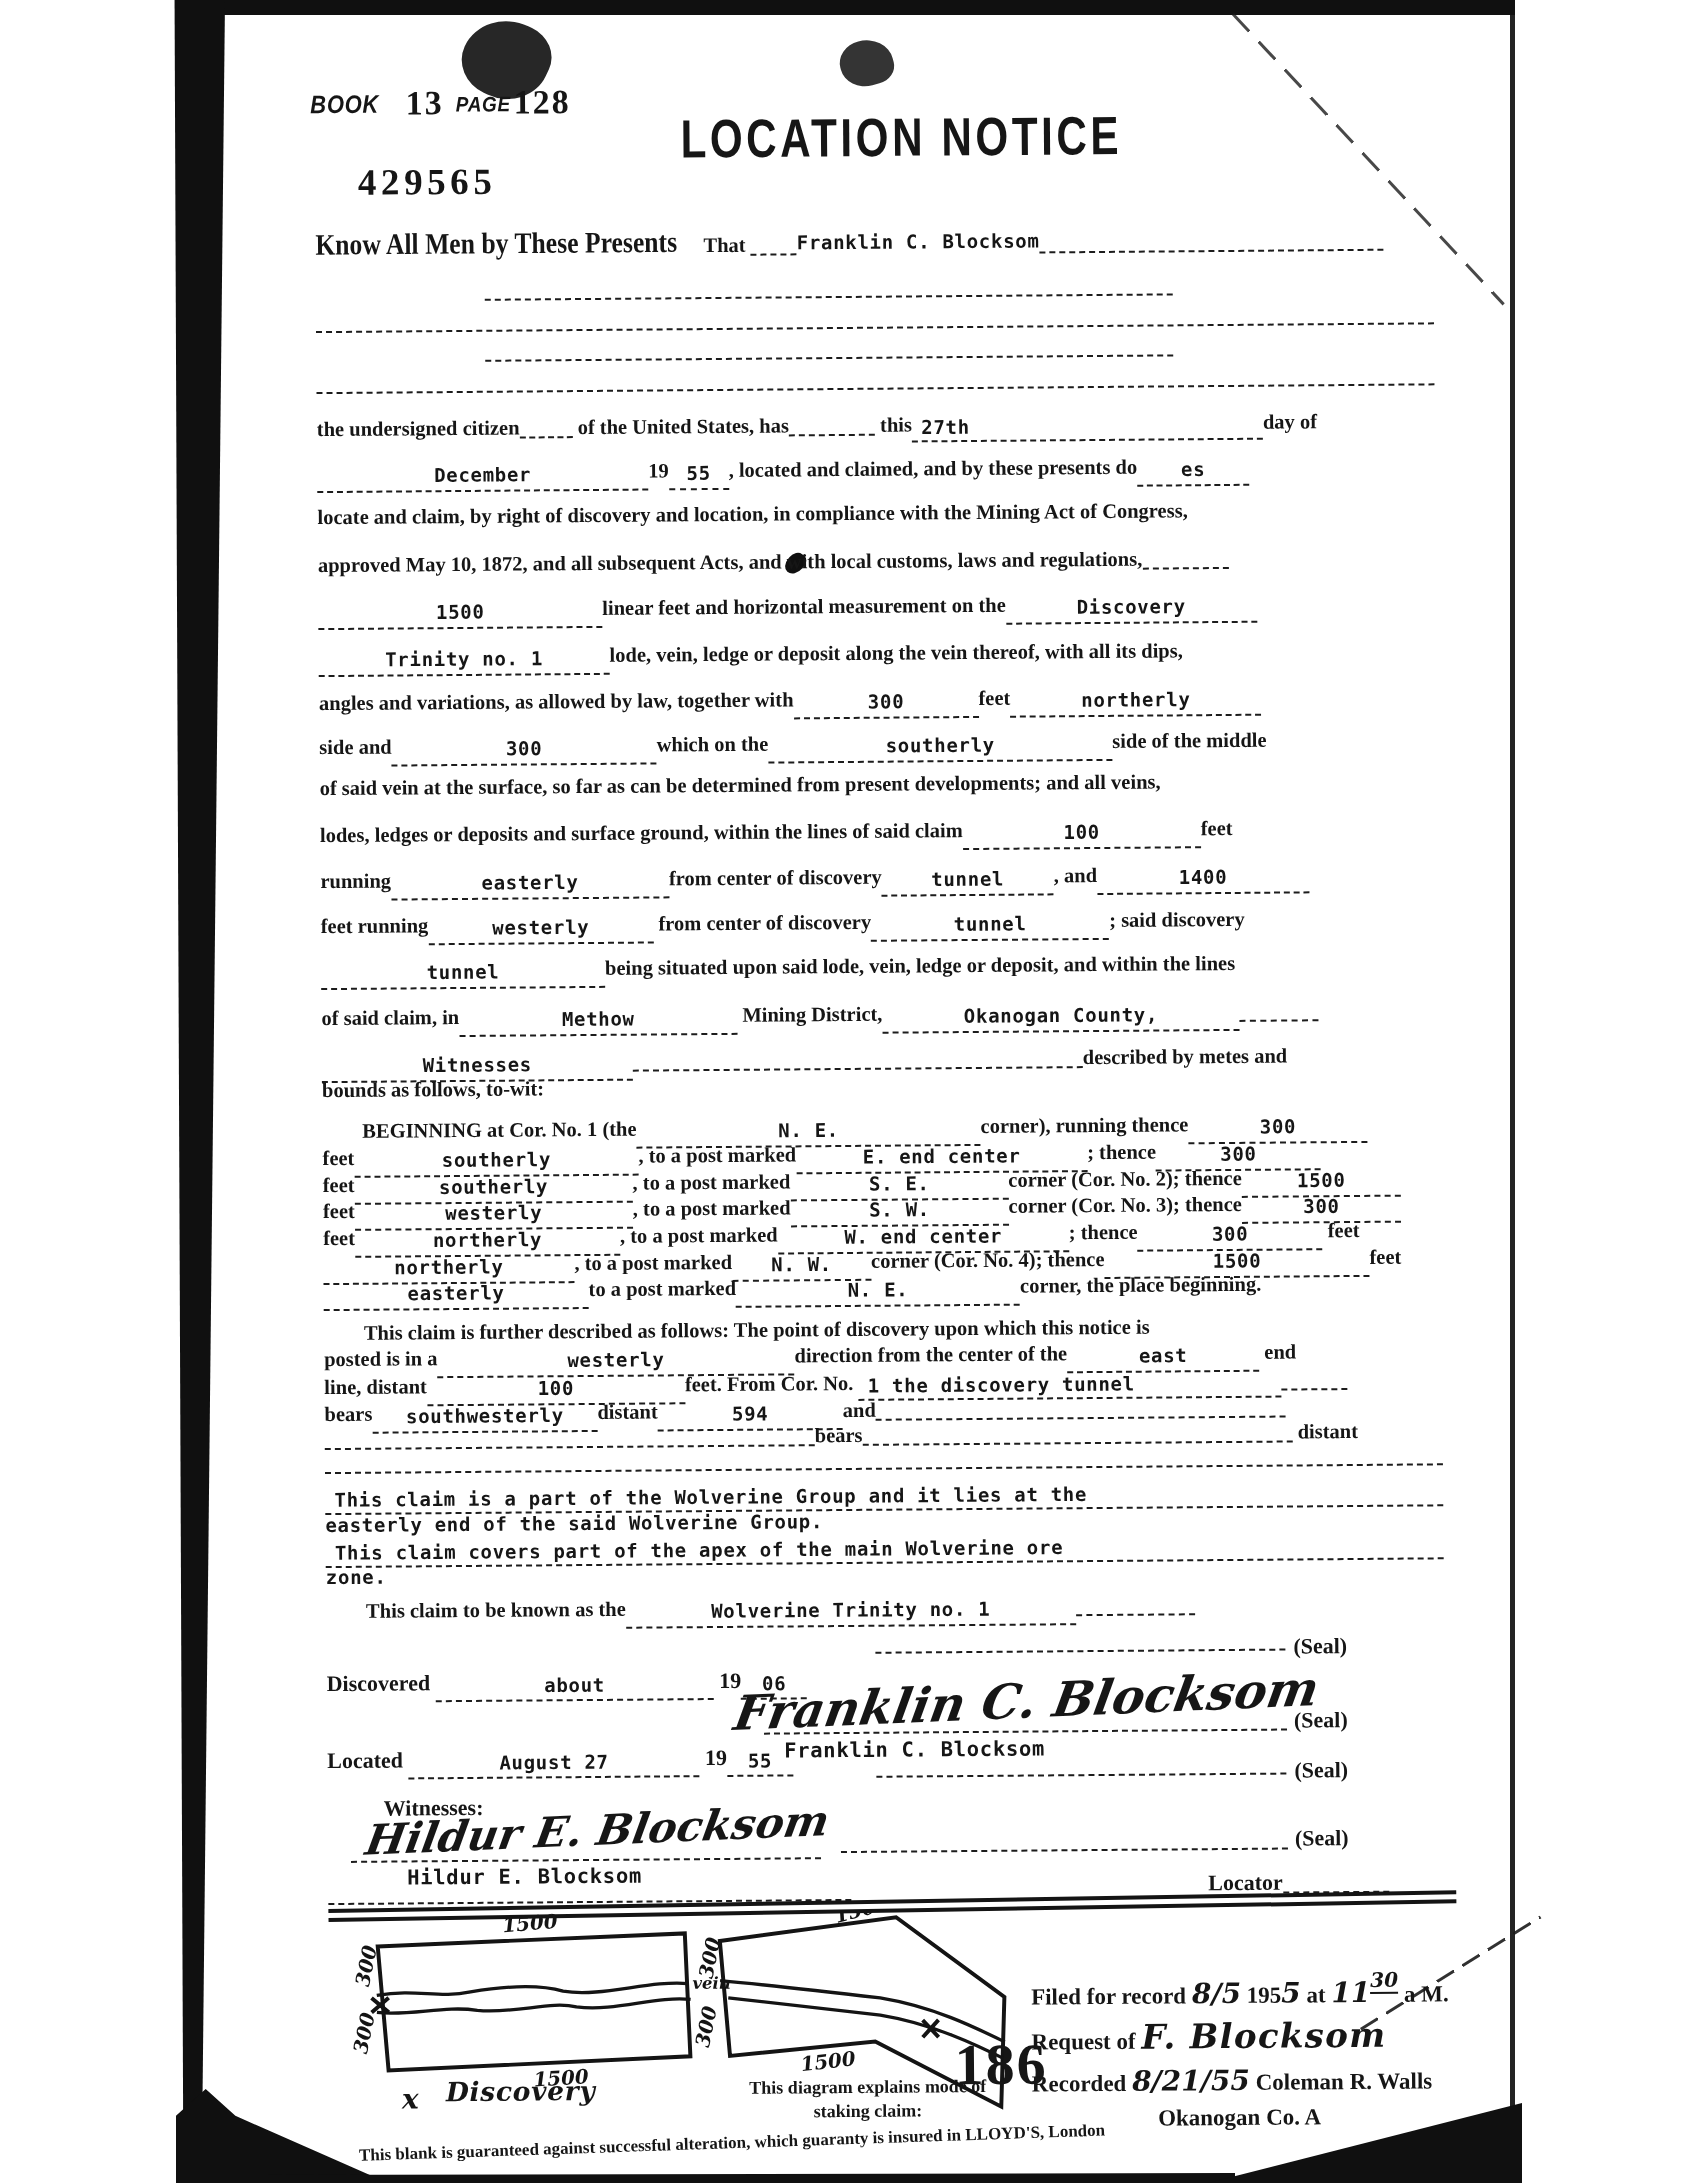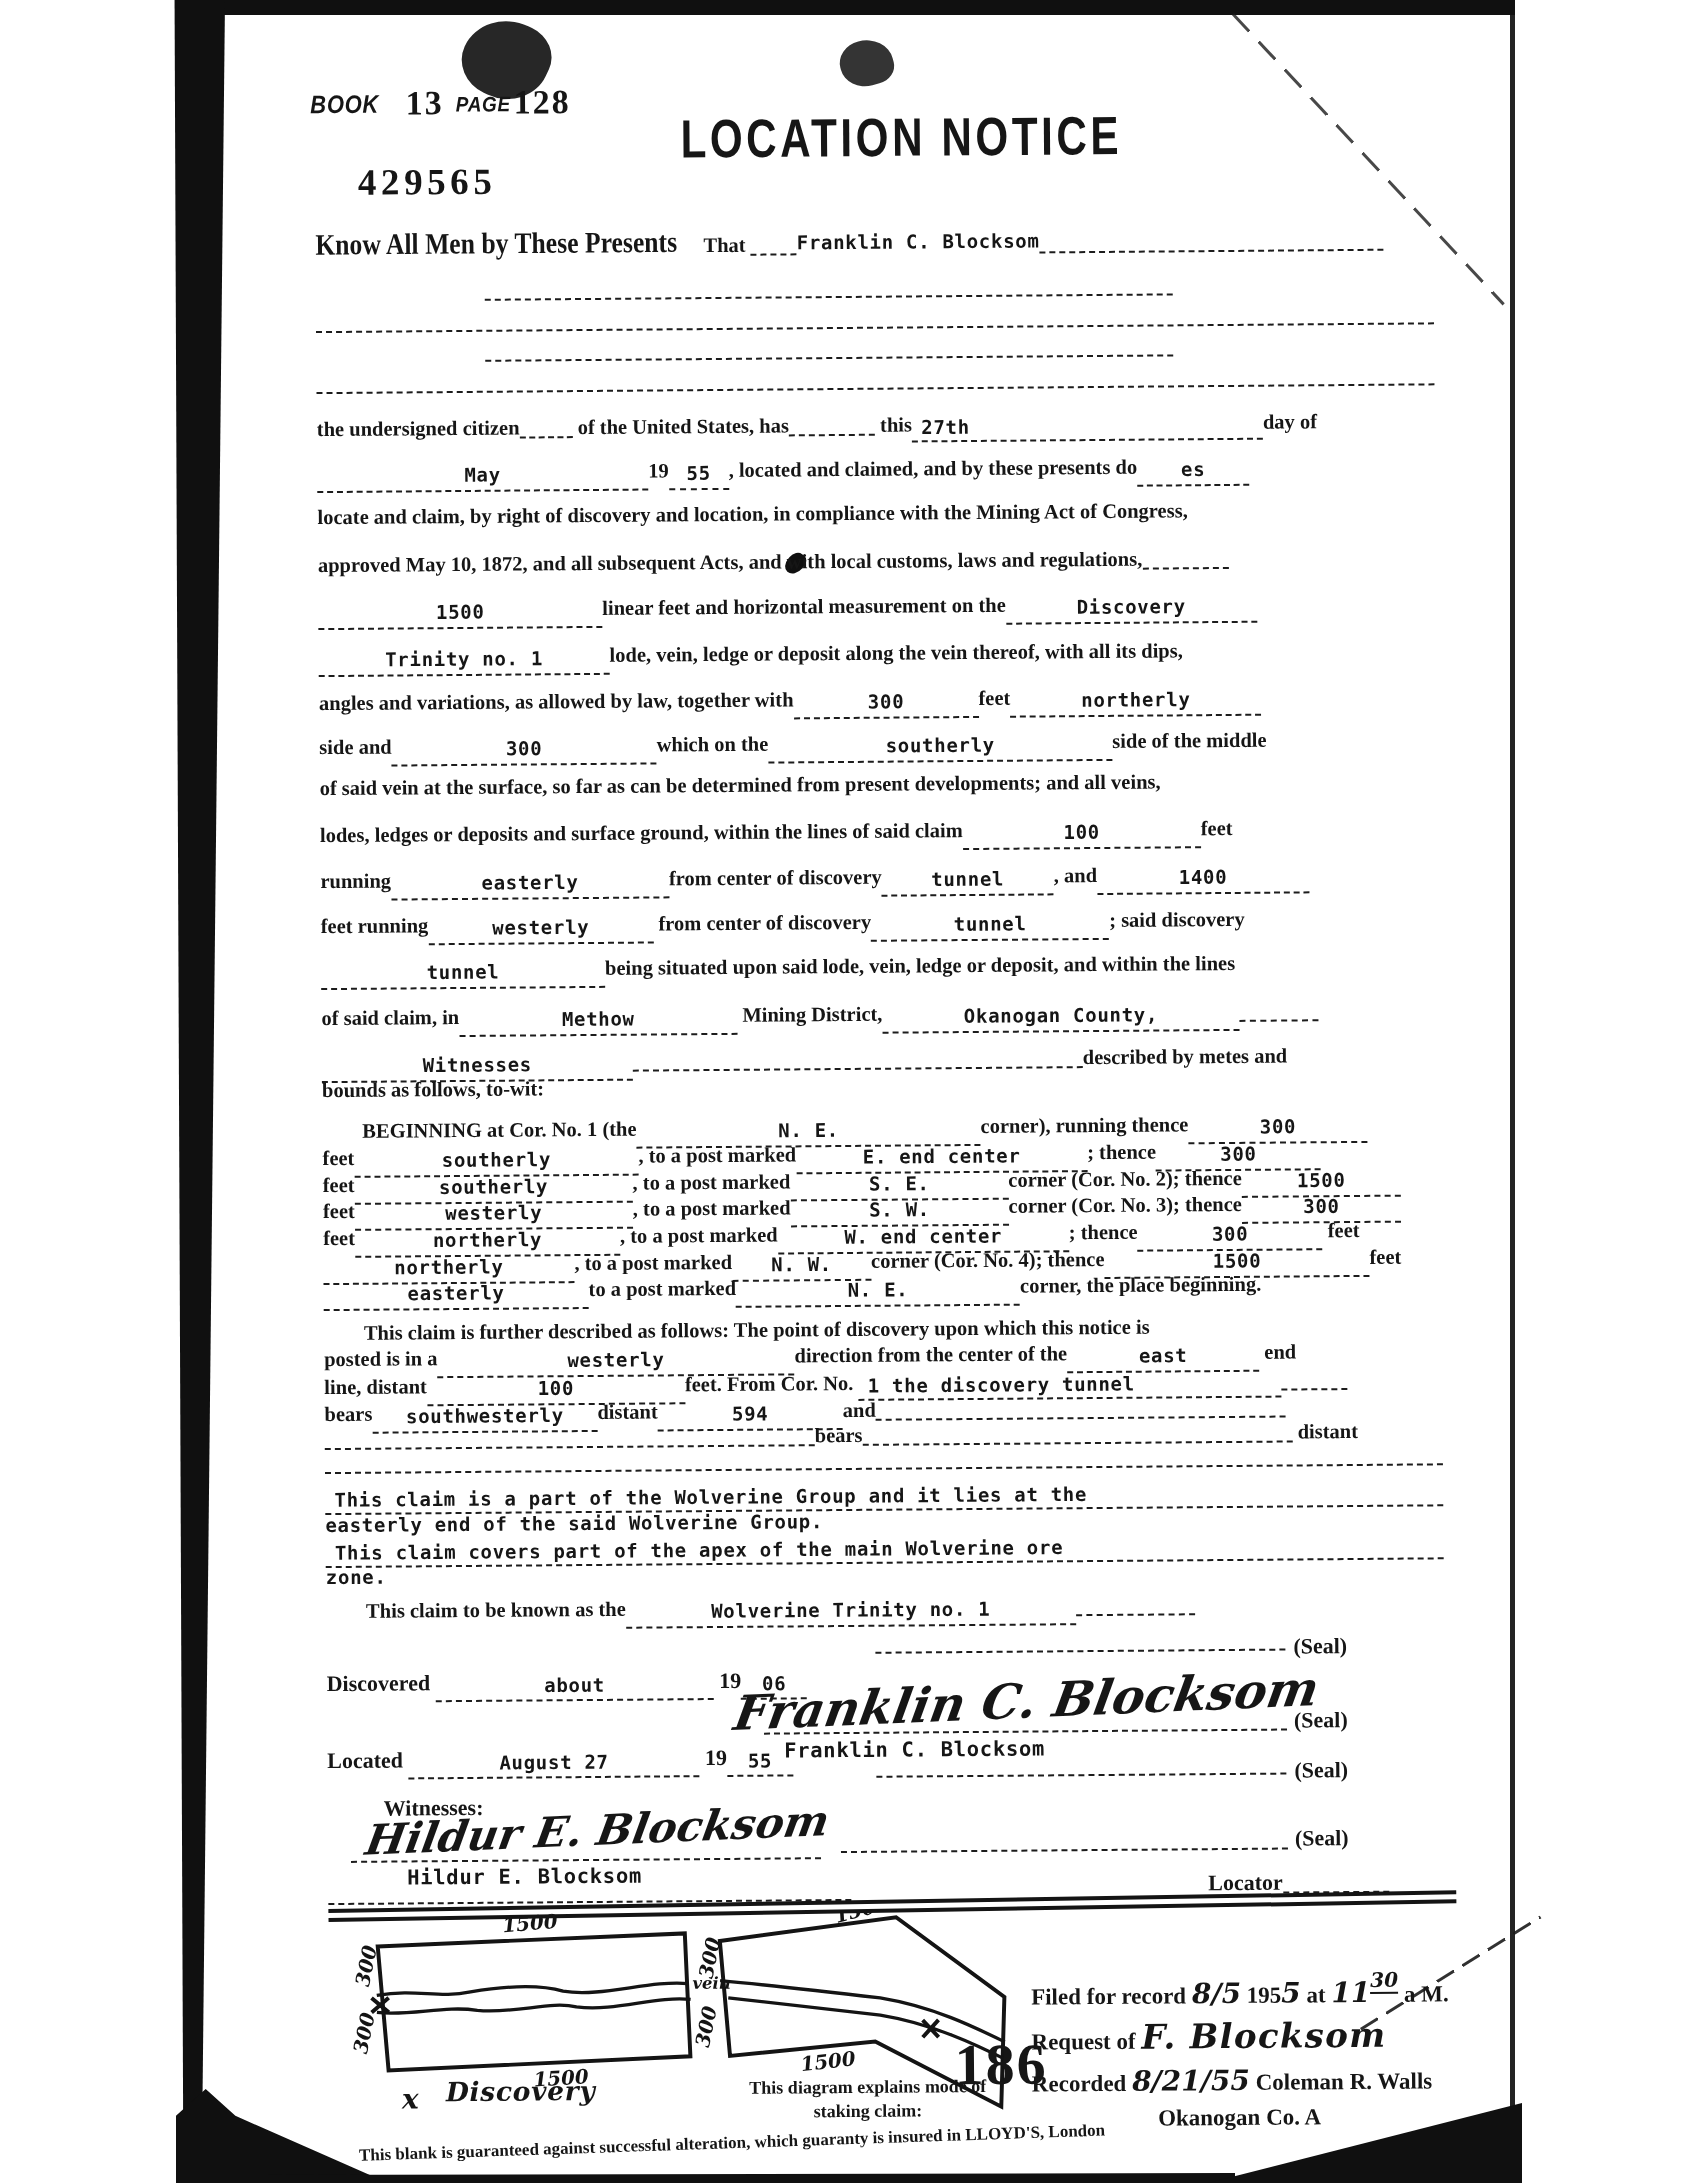--- a/index.html
+++ b/index.html
@@ -85,21 +85,21 @@
   <div class="abs title">LOCATION NOTICE</div>
   <div class="abs docnum">429565</div>
 
   <div id="form-lines">
       <div class="fline"><span class="ph">Know All Men by These Presents</span><span class="print"> That </span><span class="blank" style="width: 46px;"></span><span class="typed">Franklin C. Blocksom</span><span class="blank" style="width: 344px;"></span></div>
       <div class="fline" style="margin-top: 16px;"><span class="sp" style="width: 169px;"></span><span class="blank" style="width: 688px;"></span></div>
       <div class="fline" style="margin-top: 2.6px;"><span class="blank" style="width: 1118px;"></span></div>
       <div class="fline" style="margin-top: 2.6px;"><span class="sp" style="width: 169px;"></span><span class="blank" style="width: 688px;"></span></div>
       <div class="fline" style="margin-top: 2.6px;"><span class="blank" style="width: 1118px;"></span></div>
       <div class="fline" style="margin-top: 18.5px;"><span class="print">the undersigned citizen</span><span class="blank" style="width: 53px;"></span><span class="print"> of the United States, has</span><span class="blank" style="width: 86px;"></span><span class="print"> this</span><span class="blank" style="width: 351px; text-align: left; padding-left: 9.3px; box-sizing: border-box;"><span class="over">27th</span></span><span class="print">day of</span></div>
-      <div class="fline" style="margin-top: 17px;"><span class="blank" style="width: 331px;"><span class="over">May</span></span><span class="print">19</span><span class="blank" style="width: 60px;"><span class="over">55</span></span><span class="print">, located and claimed, and by these presents do</span><span class="blank" style="width: 112px;"><span class="over">es</span></span></div>
+      <div class="fline" style="margin-top: 17px;"><span class="blank" style="width: 331px;"><span class="over">December</span></span><span class="print">19</span><span class="blank" style="width: 60px;"><span class="over">55</span></span><span class="print">, located and claimed, and by these presents do</span><span class="blank" style="width: 112px;"><span class="over">es</span></span></div>
       <div class="fline" style="margin-top: 16px;"><span class="print">locate and claim, by right of discovery and location, in compliance with the Mining Act of Congress,</span></div>
       <div class="fline" style="margin-top: 18.5px;"><span class="print">approved May 10, 1872, and all subsequent Acts, and with local customs, laws and regulations,</span><span class="blank" style="width: 86px;"></span></div>
       <div class="fline" style="margin-top: 18.5px;"><span class="blank" style="width: 284px;"><span class="over">1500</span></span><span class="print">linear feet and horizontal measurement on the</span><span class="blank" style="width: 251px;"><span class="over">Discovery</span></span></div>
       <div class="fline" style="margin-top: 18.5px;"><span class="blank" style="width: 291px;"><span class="over">Trinity no. 1</span></span><span class="print">lode, vein, ledge or deposit along the vein thereof, with all its dips,</span></div>
       <div class="fline" style="margin-top: 18.5px;"><span class="print">angles and variations, as allowed by law, together with</span><span class="blank" style="width: 185px;"><span class="over">300</span></span><span class="print">feet</span><span class="blank" style="width: 251px;"><span class="over">northerly</span></span></div>
       <div class="fline" style="margin-top: 16px;"><span class="print">side and</span><span class="blank" style="width: 265px;"><span class="over">300</span></span><span class="print">which on the</span><span class="blank" style="width: 344px;"><span class="over">southerly</span></span><span class="print">side of the middle</span></div>
       <div class="fline" style="margin-top: 13.2px;"><span class="print">of said vein at the surface, so far as can be determined from present developments; and all veins,</span></div>
       <div class="fline" style="margin-top: 18.5px;"><span class="print">lodes, ledges or deposits and surface ground, within the lines of said claim</span><span class="blank" style="width: 238px;"><span class="over">100</span></span><span class="print">feet</span></div>
       <div class="fline" style="margin-top: 18.5px;"><span class="print">running</span><span class="blank" style="width: 278px;"><span class="over">easterly</span></span><span class="print">from center of discovery</span><span class="blank" style="width: 172px;"><span class="over">tunnel</span></span><span class="print">, and</span><span class="blank" style="width: 212px;"><span class="over">1400</span></span></div>
       <div class="fline" style="margin-top: 17px;"><span class="print">feet running</span><span class="blank" style="width: 225px;"><span class="over">westerly</span></span><span class="print"> from center of discovery</span><span class="blank" style="width: 238px;"><span class="over">tunnel</span></span><span class="print">; said discovery</span></div>

